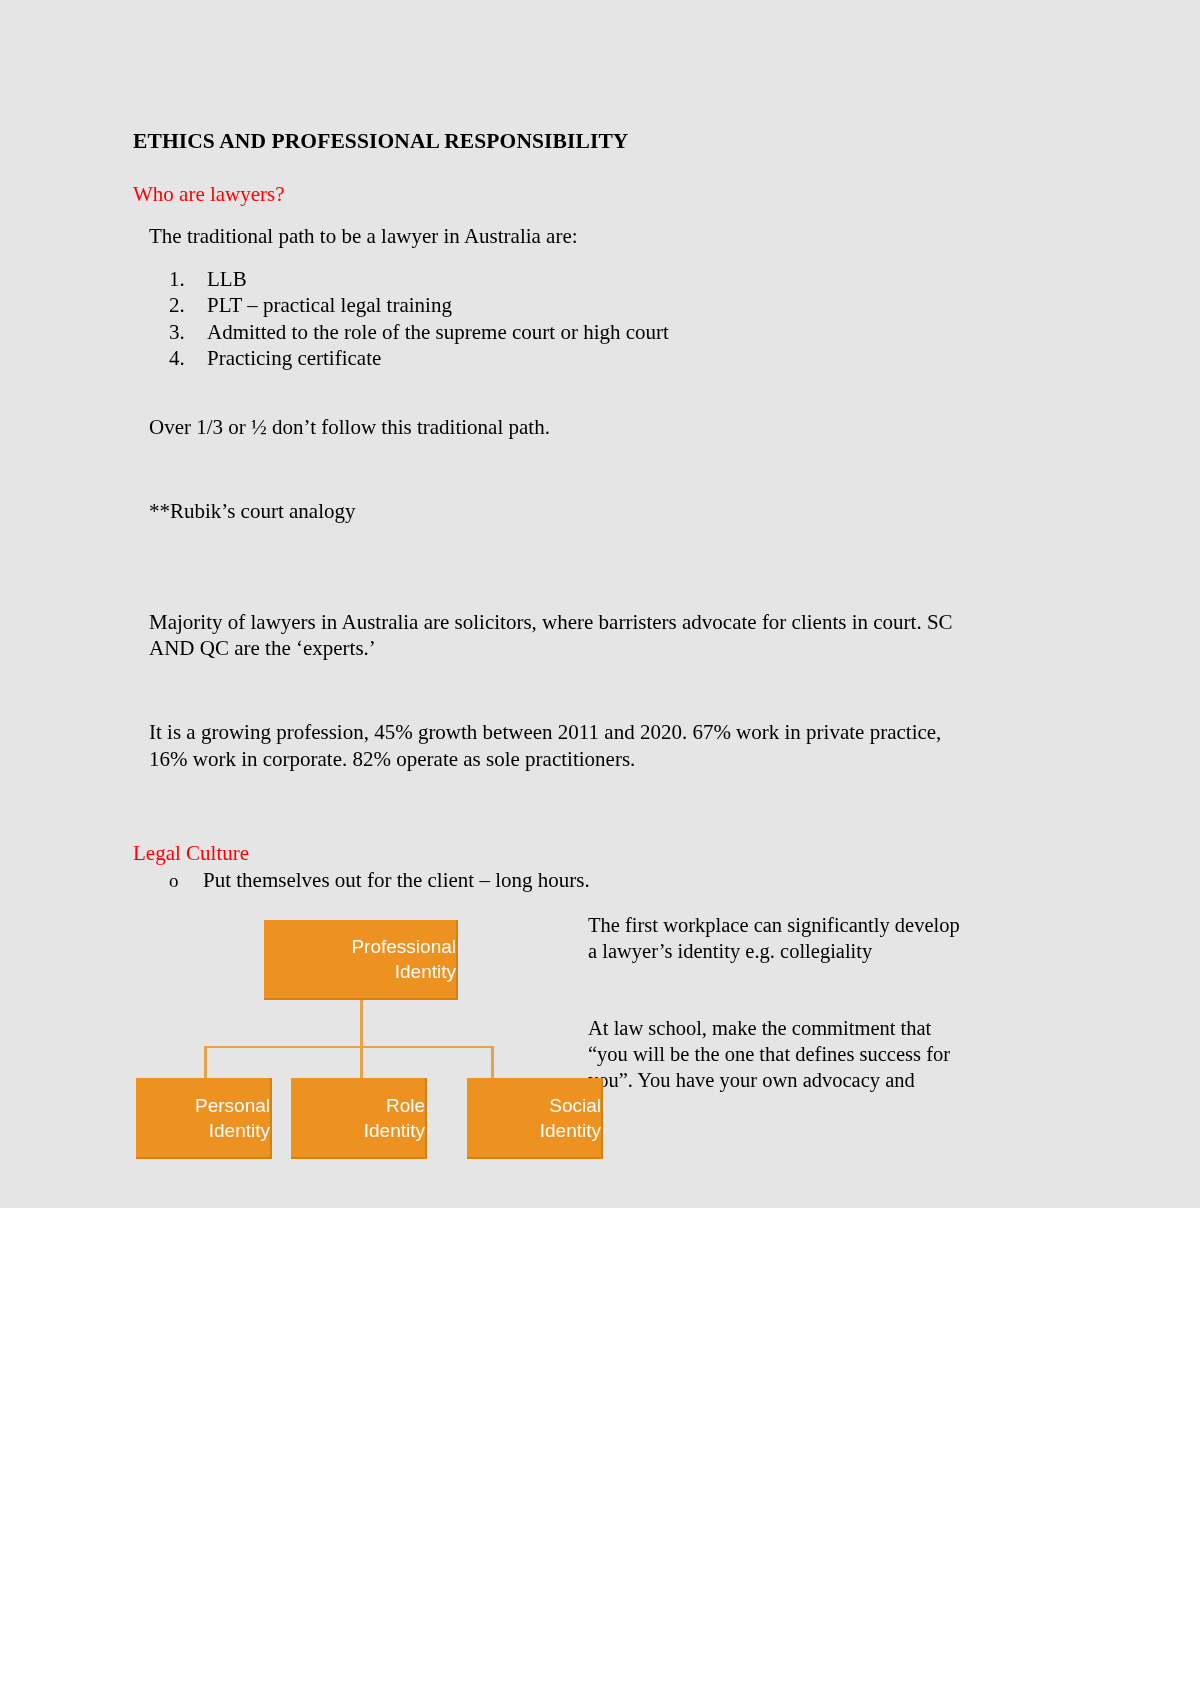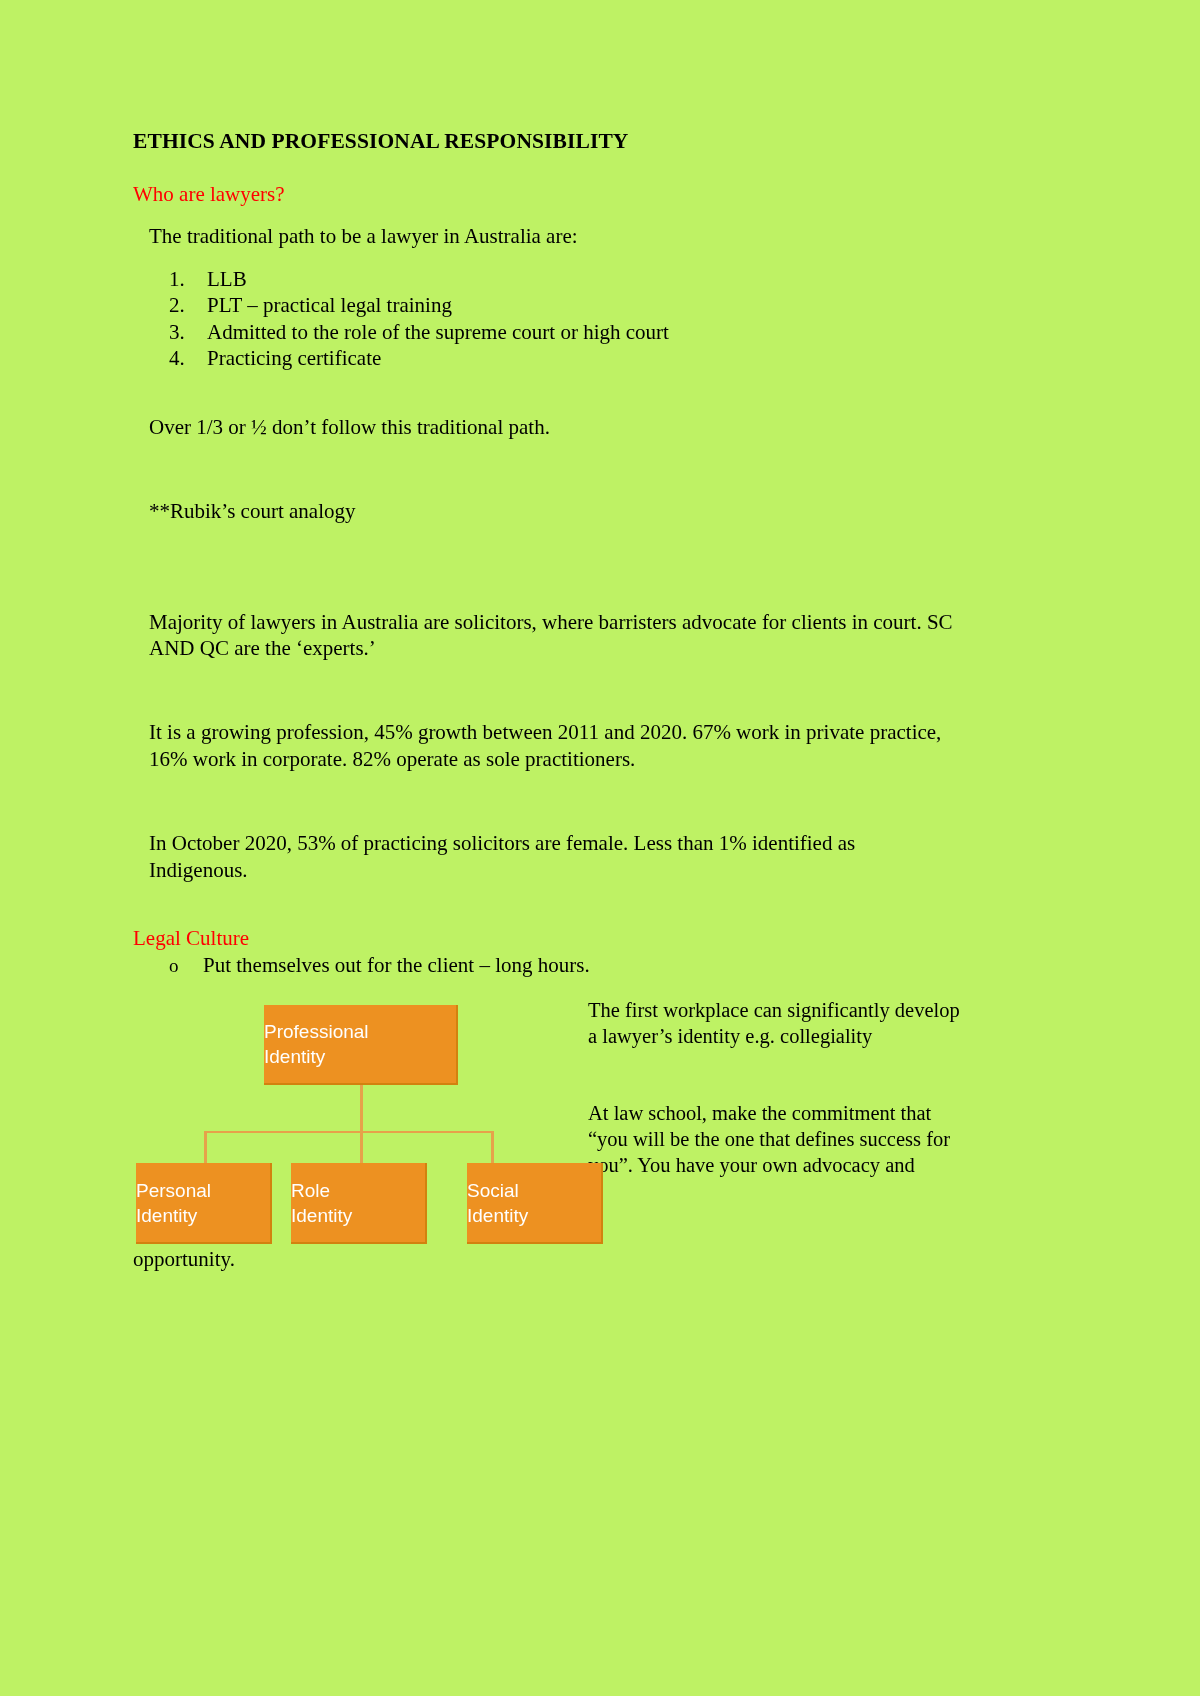--- a/index.html
+++ b/index.html
@@ -8,22 +8,22 @@
     padding: 0;
     background: #ffffff;
   }
   body {
     font-family: "Liberation Serif", "DejaVu Serif", serif;
     color: #000000;
   }
   .page {
     position: relative;
     width: 1200px;
-    height: 1696px;
-    background: #bef264;
+    height: 1208px;
+    background: #e5e5e5;
     overflow: hidden;
   }
   .content {
     position: absolute;
     left: 133px;
     top: 128px;
     width: 836px;
   }
 
   
@@ -126,21 +126,21 @@
     position: absolute;
     box-sizing: border-box;
     background: #ED9121;
     color: #ffffff;
     font-family: "Liberation Sans", "DejaVu Sans", sans-serif;
     font-size: 19px;
     line-height: 1.32;
     text-align: center;
     display: flex;
     flex-direction: column;
-    align-items: flex-start;
+    align-items: flex-end;
     justify-content: center;
     border-bottom: 2px solid #d2820f;
     border-right: 2px solid #d2820f;
   }
   .node-root {
     left: 131px;
     top: 8px;
     width: 194px;
     height: 80px;
   }
@@ -225,21 +225,20 @@
     <div class="blank"></div>
 
     <p class="body">Majority of lawyers in Australia are solicitors, where barristers advocate for clients in court. SC AND QC are the ‘experts.’</p>
 
     <div class="blank"></div>
 
     <p class="body">It is a growing profession, 45% growth between 2011 and 2020. 67% work in private practice, 16% work in corporate. 82% operate as sole practitioners.</p>
 
     <div class="blank"></div>
 
-    <p class="body">In October 2020, 53% of practicing solicitors are female. Less than 1% identified as Indigenous.</p>
 
     <div class="blank"></div>
 
     <div class="heading-red">Legal Culture</div>
 
     <ul class="circled">
       <li>
         <span class="mark">o</span>
         <span>Put themselves out for the client – long hours.</span>
       </li>
@@ -273,17 +272,16 @@
         </div>
       </div>
 
       <div class="right-col">
         <p>The first workplace can significantly develop a lawyer’s identity e.g. collegiality</p>
         <div class="gap"></div>
         <div class="gap"></div>
         <p>At law school, make the commitment that “you will be the one that defines success for you”. You have your own advocacy and</p>
       </div>
 
-      <p class="tail">opportunity.</p>
     </div>
 
   </div>
 </div>
 
 </body></html>

